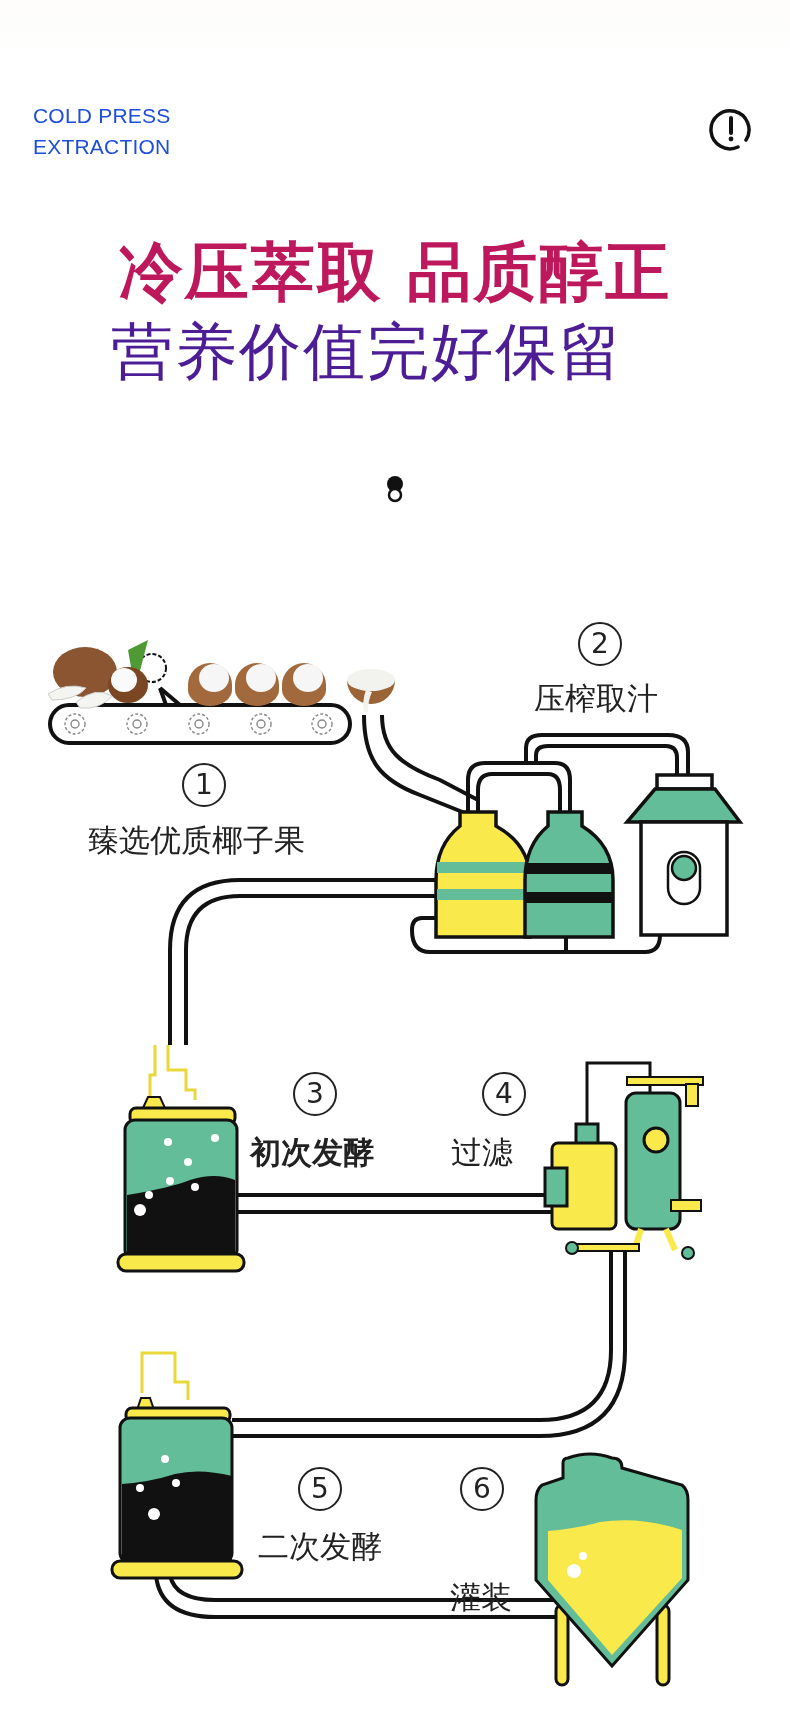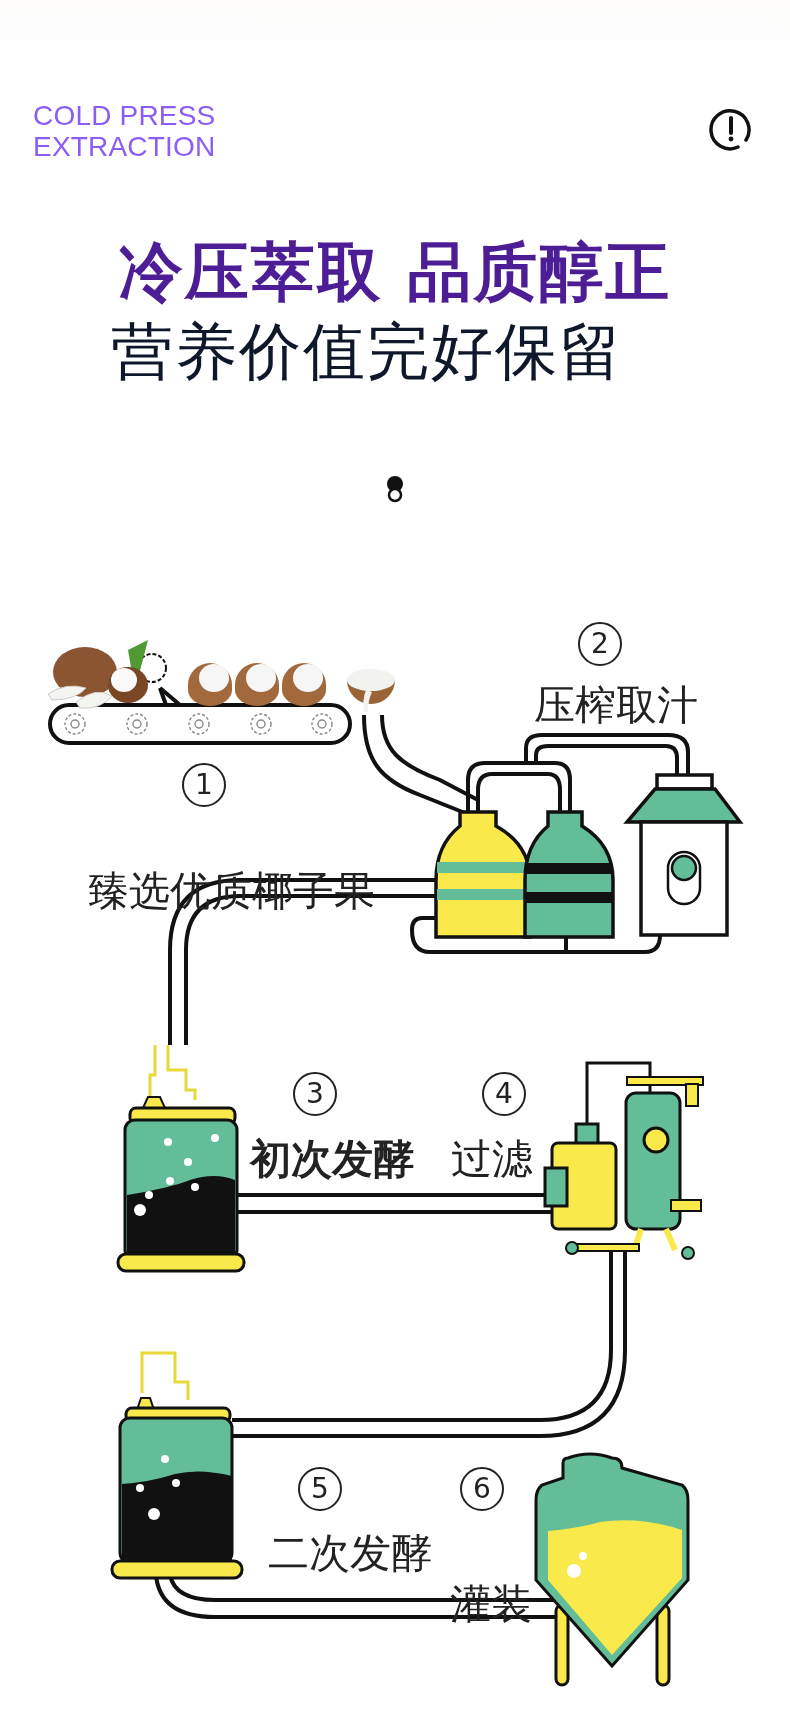--- a/index.html
+++ b/index.html
@@ -1,25 +1,25 @@
 <!DOCTYPE html>
 <html><head>
 <meta charset="utf-8">
 <style>
   html, body { margin:0; padding:0; background:#fff; }
   body { width:790px; height:1736px; position:relative; overflow:hidden; font-family:"DejaVu Sans", sans-serif; color:#222; }
   .topband { position:absolute; left:0; top:0; width:790px; height:66px; background:linear-gradient(#fdfcfb,#fff); }
-  .eng { position:absolute; left:33px; top:100px; font-family:"Liberation Sans", sans-serif; font-size:28px; line-height:31px; color:#8b5cf6; letter-spacing:0.2px; }
+  .eng { position:absolute; left:33px; top:100px; font-family:"Liberation Sans", sans-serif; font-size:21px; line-height:31px; color:#1d4ed8; letter-spacing:0.2px; }
   .alert { position:absolute; left:708px; top:106px; width:46px; height:46px; }
-  .h1 { position:absolute; left:0; width:790px; text-align:center; top:232px; font-size:64px; font-weight:bold; line-height:80px; color:#4c1d95; letter-spacing:2px; }
-  .h2 { position:absolute; left:0; width:734px; text-align:center; top:312px; font-size:62px; line-height:80px; color:#0f172a; letter-spacing:2px; }
+  .h1 { position:absolute; left:0; width:790px; text-align:center; top:232px; font-size:64px; font-weight:bold; line-height:80px; color:#be185d; letter-spacing:2px; }
+  .h2 { position:absolute; left:0; width:734px; text-align:center; top:312px; font-size:62px; line-height:80px; color:#4c1d95; letter-spacing:2px; }
   .dot { position:absolute; left:384px; top:474px; width:22px; height:30px; }
   svg.diagram { position:absolute; left:0; top:0; }
   .num { position:absolute; width:40px; height:40px; border:2px solid #222; border-radius:50%; text-align:center; line-height:40px; font-size:28px; font-family:"DejaVu Sans", sans-serif; color:#222; box-sizing:content-box; }
-  .lbl { position:absolute; font-size:41px; color:#222; white-space:nowrap; }
+  .lbl { position:absolute; font-size:31px; color:#222; white-space:nowrap; }
 </style>
 </head>
 <body>
 
 <div class="topband"></div>
 
 <div class="eng">
   <div>COLD PRESS</div>
   <div>EXTRACTION</div>
 </div>
@@ -182,28 +182,28 @@
     <rect x="556" y="1605" width="12" height="80" rx="6" fill="#f9e94a"></rect>
     <rect x="657" y="1605" width="12" height="80" rx="6" fill="#f9e94a"></rect>
     <path d="M563 1463 Q563 1458 568 1458 Q590 1450 612 1458 Q622 1458 622 1468 L682 1485 Q688 1490 688 1500 L688 1580 L612 1666 L536 1580 L536 1500 Q536 1490 542 1485 L563 1478Z" fill="#63bd98"></path>
     <path d="M548 1531 Q580 1528 600 1522 Q640 1516 682 1530 L682 1578 L612 1655 L548 1580Z" fill="#f9e94a" stroke="none"></path>
     <circle cx="583" cy="1556" r="4" fill="#fff" stroke="none"></circle>
     <circle cx="574" cy="1571" r="7" fill="#fff" stroke="none"></circle>
   </g>
 </svg>
 
 <div class="num" style="left:182px;top:763px;">1</div>
-<div class="lbl" style="left:88px;top:820px;margin-top:44px;">臻选优质椰子果</div>
+<div class="lbl" style="left:88px;top:820px;">臻选优质椰子果</div>
 
 <div class="num" style="left:578px;top:622px;">2</div>
 <div class="lbl" style="left:534px;top:678px;">压榨取汁</div>
 
 <div class="num" style="left:293px;top:1072px;">3</div>
 <div class="lbl" style="left:250px;top:1132px;font-weight:bold;">初次发酵</div>
 
 <div class="num" style="left:482px;top:1072px;">4</div>
 <div class="lbl" style="left:451px;top:1132px;">过滤</div>
 
 <div class="num" style="left:298px;top:1467px;">5</div>
-<div class="lbl" style="left:268px;top:1526px;">二次发酵</div>
+<div class="lbl" style="left:258px;top:1526px;">二次发酵</div>
 
 <div class="num" style="left:460px;top:1467px;">6</div>
 <div class="lbl" style="left:450px;top:1577px;">灌装</div>
 
 </body></html>

